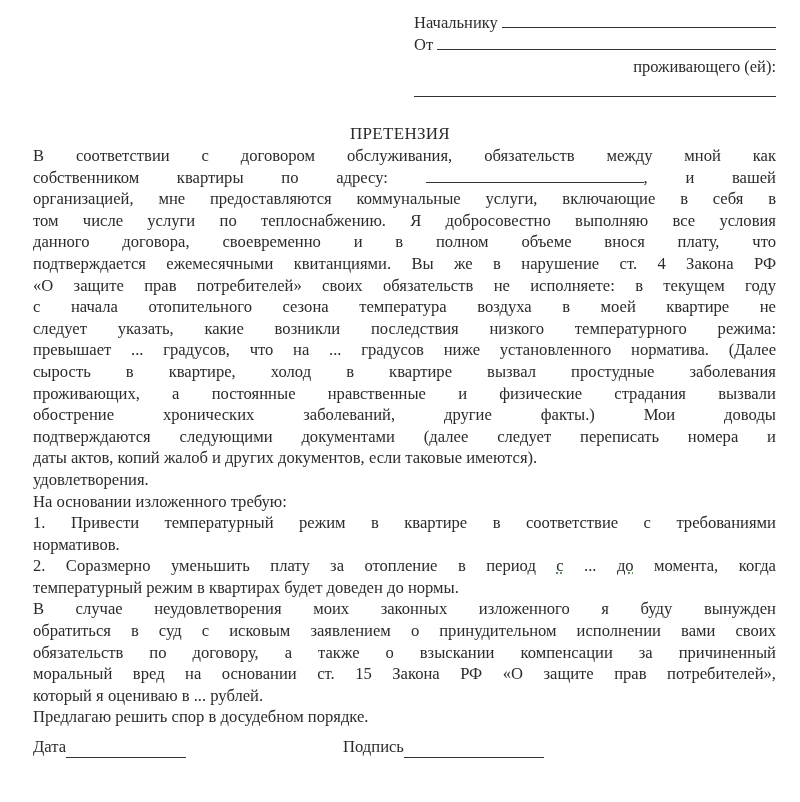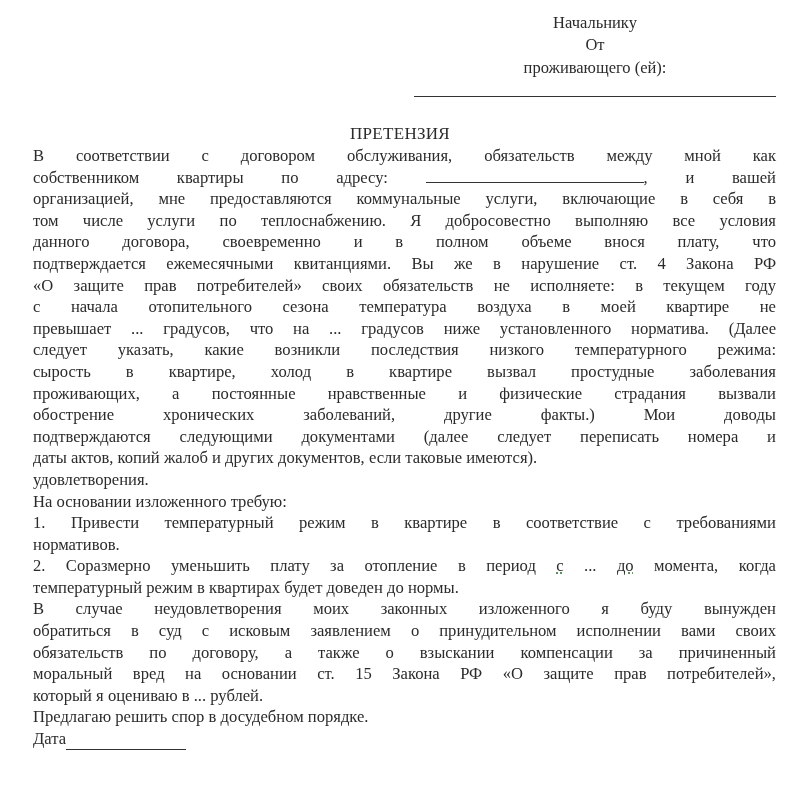--- a/index.html
+++ b/index.html
@@ -1,29 +1,29 @@
 <!DOCTYPE html>
 <html><head>
 <meta charset="utf-8">
 <style>
   html, body { margin: 0; padding: 0; background: #ffffff; }
   body { width: 800px; height: 802px; position: relative; overflow: hidden;
          font-family: "Liberation Serif", "DejaVu Serif", serif; color: #2b2b2b; }
   .hdr { position: absolute; left: 414px; width: 362px; font-size: 16.5px; line-height: 21px; }
-  .hdr .row { display: flex; align-items: center; height: 22px; flex-direction: column; }
+  .hdr .row { display: flex; align-items: flex-start; height: 22px; }
   .hdr .line { flex: 1; border-bottom: 1px solid #333; margin-left: 4px; height: 15px; }
   .hdr .right { justify-content: flex-end; }
   .hdr .full { border-bottom: 1px solid #333; height: 18px; }
   .title { position: absolute; top: 124px; left: 0; width: 800px; text-align: center; font-size: 17px; letter-spacing: 0.3px; }
   .body { position: absolute; top: 145px; left: 33px; width: 743px; font-size: 16.6px; line-height: 21.6px; }
   .body p { margin: 0; }
   .j { text-align: justify; text-align-last: justify; }
   .l { text-align: left; }
   .blank { display: inline-block; border-bottom: 1px solid #333; height: 14px; vertical-align: baseline; }
-  .sig { display: flex; }
+  .sig { display: flex; margin-top: 8px; }
   .sig .item { display: flex; align-items: flex-end; }
   .sig .blank { width: 120px; }
   .u { text-decoration: underline; text-decoration-style: dotted; text-decoration-color: #3a7a3a; }
 </style>
 </head>
 <body>
 
 <div class="hdr" style="top:12px;">
   <div class="row">
     <span>Начальнику</span>
@@ -46,22 +46,22 @@
   <p class="j">
     <span>собственником квартиры по адресу:</span>
     <span class="blank" style="width:218px;"></span><span>, и вашей</span>
   </p>
   <p class="j">организацией, мне предоставляются коммунальные услуги, включающие в себя в</p>
   <p class="j">том числе услуги по теплоснабжению. Я добросовестно выполняю все условия</p>
   <p class="j">данного договора, своевременно и в полном объеме внося плату, что</p>
   <p class="j">подтверждается ежемесячными квитанциями. Вы же в нарушение ст. 4 Закона РФ</p>
   <p class="j">«О защите прав потребителей» своих обязательств не исполняете: в текущем году</p>
   <p class="j">с начала отопительного сезона температура воздуха в моей квартире не</p>
+  <p class="j">следует указать, какие возникли последствия низкого температурного режима:</p>
   <p class="j">превышает ... градусов, что на ... градусов ниже установленного норматива. (Далее</p>
-  <p class="j">следует указать, какие возникли последствия низкого температурного режима:</p>
   <p class="j">сырость в квартире, холод в квартире вызвал простудные заболевания</p>
   <p class="j">проживающих, а постоянные нравственные и физические страдания вызвали</p>
   <p class="j">обострение хронических заболеваний, другие факты.) Мои доводы</p>
   <p class="j">подтверждаются следующими документами (далее следует переписать номера и</p>
   <p class="l">даты актов, копий жалоб и других документов, если таковые имеются).</p>
 
   <p class="l">удовлетворения.</p>
 
   <p class="l">На основании изложенного требую:</p>
 
@@ -77,14 +77,18 @@
   <p class="j">моральный вред на основании ст. 15 Закона РФ «О защите прав потребителей»,</p>
   <p class="l">который я оцениваю в ... рублей.</p>
 
   <p class="l">Предлагаю решить спор в досудебном порядке.</p>
 
   <div class="sig">
     <div class="item" style="width:310px;">
       <span>Дата</span>
       <span class="blank" style="width:120px;"></span>
     </div>
+    <div class="item">
+      <span>Подпись</span>
+      <span class="blank" style="width:140px;"></span>
+    </div>
   </div>
 </div>
 
 </body></html>

